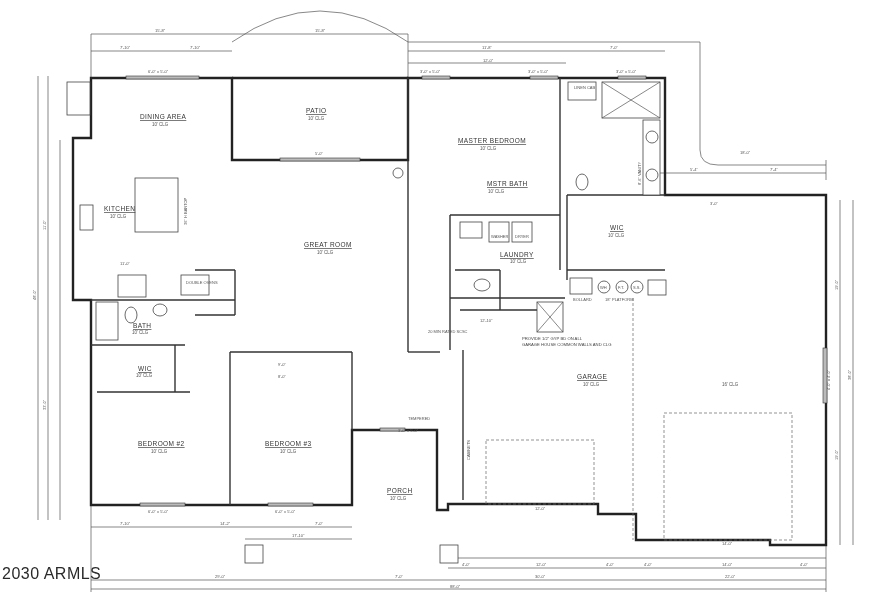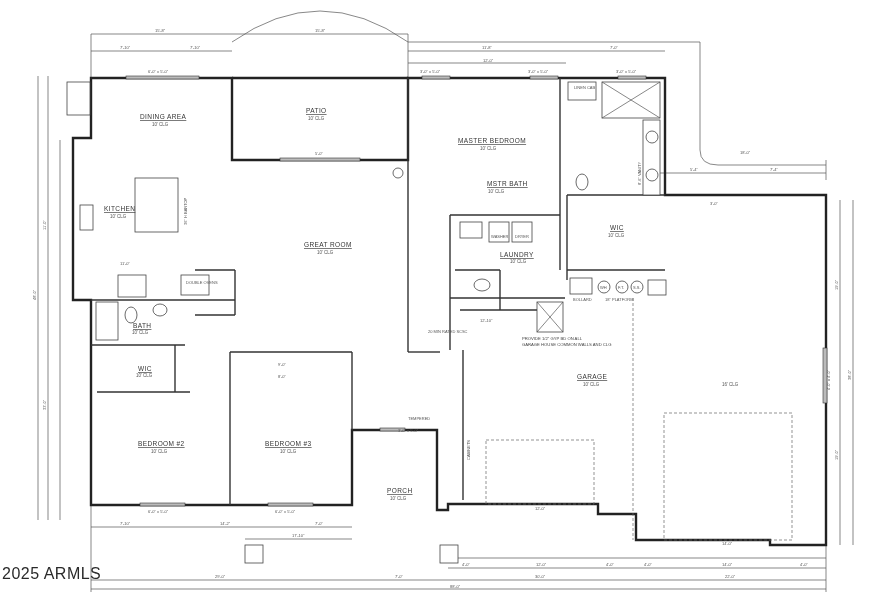--- a/index.html
+++ b/index.html
@@ -237,13 +237,13 @@
     <text class="dim" transform="translate(851 380) rotate(-90)">38'-0"</text>
     <text class="dim" transform="translate(838 290) rotate(-90)">19'-0"</text>
     <text class="dim" transform="translate(838 460) rotate(-90)">19'-0"</text>
     <text class="dim" transform="translate(830 390) rotate(-90)">4'-0" x 4'-0"</text>
     <text class="dim" transform="translate(470 460) rotate(-90)">CABINETS</text>
     <text class="dim" transform="translate(187 225) rotate(-90)">36" H BARTOP</text>
     <text class="dim" transform="translate(641 185) rotate(-90)">8'-6" VANITY</text>
   </g>
 </svg>
 
-<div class="wm">2025 ARMLS</div>
+<div class="wm">2030 ARMLS</div>
 
 </body></html>

